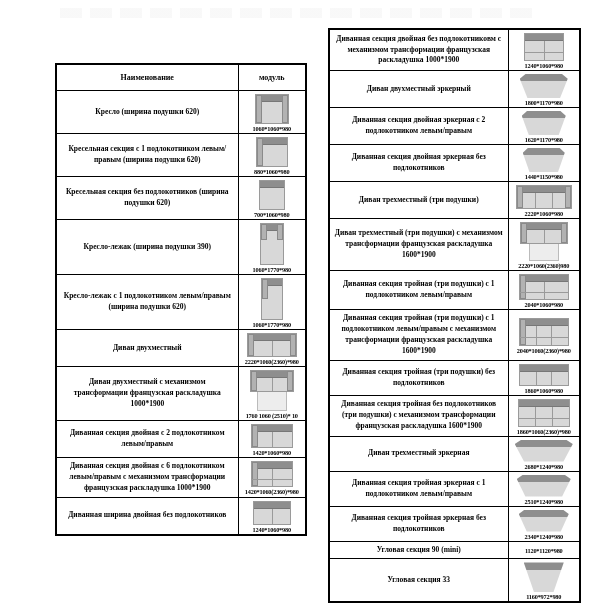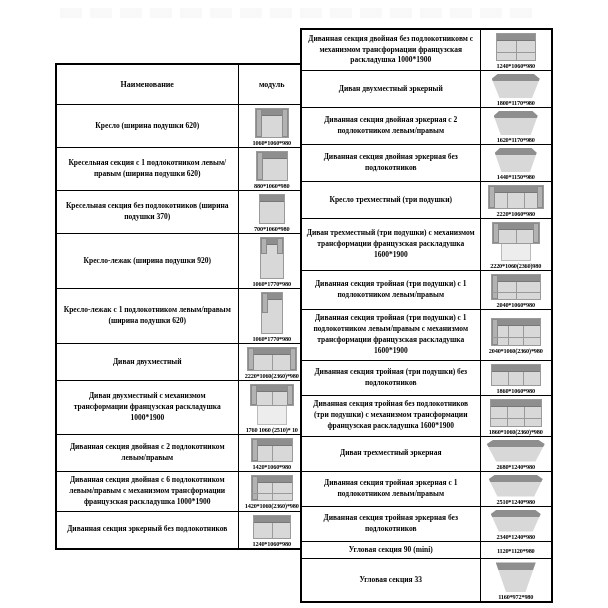--- a/index.html
+++ b/index.html
@@ -6,27 +6,27 @@
   body{
     width:608px;height:608px;position:relative;background:#ffffff;
     font-family:"Liberation Serif","DejaVu Serif",serif;
     -webkit-font-smoothing:antialiased;
   }
   .catalog-table{
     position:absolute;border-collapse:collapse;table-layout:fixed;
     background:#ffffff;
   }
   #left-table{left:55px;top:63px;width:250px;}
-  #right-table{left:300px;top:28px;width:251px;}
+  #right-table{left:328px;top:28px;width:251px;}
   .catalog-table{border:2px solid #000;}
   .catalog-table td,.catalog-table th{
     border:1px solid #000;vertical-align:middle;padding:1px 2px;
   }
   th.name-h,th.mod-h{
-    font-size:8px;font-weight:bold;text-align:center;padding:15px 0;
+    font-size:8px;font-weight:bold;text-align:center;padding:8px 0;
   }
   td.name{
     font-size:7.5px;font-weight:bold;text-align:center;line-height:1.45;
     padding:3px 4px;color:#000;
   }
   td.mod{
     text-align:center;padding:2px 1px 1px 1px;overflow:hidden;
   }
   #left-table col.c-name{width:182px}#left-table col.c-mod{width:68px}
   #right-table col.c-name{width:179px}#right-table col.c-mod{width:72px}
@@ -100,30 +100,30 @@
         <td class="name">Кресельная секция с 1 подлокотником левым/правым (ширина подушки 620)</td>
         <td class="mod">
           <div class="diag" style="width: 32px; height: 30px;">
             <div class="back"></div>
             <div class="arm left" style="height: 100%;"></div>
           </div>
           <div class="dim">880*1060*980</div>
         </td>
       </tr>
       <tr>
-        <td class="name">Кресельная секция без подлокотников (ширина подушки 370)</td>
+        <td class="name">Кресельная секция без подлокотников (ширина подушки 620)</td>
         <td class="mod">
           <div class="diag" style="width: 26px; height: 30px;">
             <div class="back"></div>
           </div>
           <div class="dim">700*1060*980</div>
         </td>
       </tr>
       <tr>
-        <td class="name">Кресло-лежак (ширина подушки 920)</td>
+        <td class="name">Кресло-лежак (ширина подушки 390)</td>
         <td class="mod">
           <div class="diag" style="width: 24px; height: 42px;">
             <div class="back"></div>
             <div class="arm left" style="height: 16px;"></div>
             <div class="arm right" style="height: 16px;"></div>
           </div>
           <div class="dim">1060*1770*980</div>
         </td>
       </tr>
       <tr>
@@ -178,21 +178,21 @@
           <div class="diag" style="width: 42px; height: 26px;">
             <div class="back"></div>
             <div class="arm left" style="height: 100%;"></div>
             <div class="vdiv" style="left: 50%;"></div>
             <div class="hdiv" style="top: 17px;"></div>
           </div>
           <div class="dim">1420*1060(2360)*980</div>
         </td>
       </tr>
       <tr>
-        <td class="name">Диванная секция эркерный без подлокотников</td>
+        <td class="name">Диванная ширина двойная без подлокотников</td>
         <td class="mod">
           <div class="diag" style="width: 38px; height: 24px;">
             <div class="back"></div>
             <div class="vdiv" style="left: 50%;"></div>
           </div>
           <div class="dim">1240*1060*980</div>
         </td>
       </tr>
     </tbody>
 </table>
@@ -229,21 +229,21 @@
         </td>
       </tr>
       <tr>
         <td class="name">Диванная секция двойная эркерная без подлокотников</td>
         <td class="mod">
           <div class="diag bay" style="width: 42px; height: 24px;"></div>
           <div class="dim">1440*1150*980</div>
         </td>
       </tr>
       <tr>
-        <td class="name">Кресло  трехместный (три подушки)</td>
+        <td class="name">Диван  трехместный (три подушки)</td>
         <td class="mod">
           <div class="diag" style="width: 56px; height: 24px;">
             <div class="back"></div>
             <div class="arm left" style="height: 100%;"></div>
             <div class="arm right" style="height: 100%;"></div>
             <div class="vdiv" style="left: 33%;"></div>
             <div class="vdiv" style="left: 66%;"></div>
           </div>
           <div class="dim">2220*1060*980</div>
         </td>

